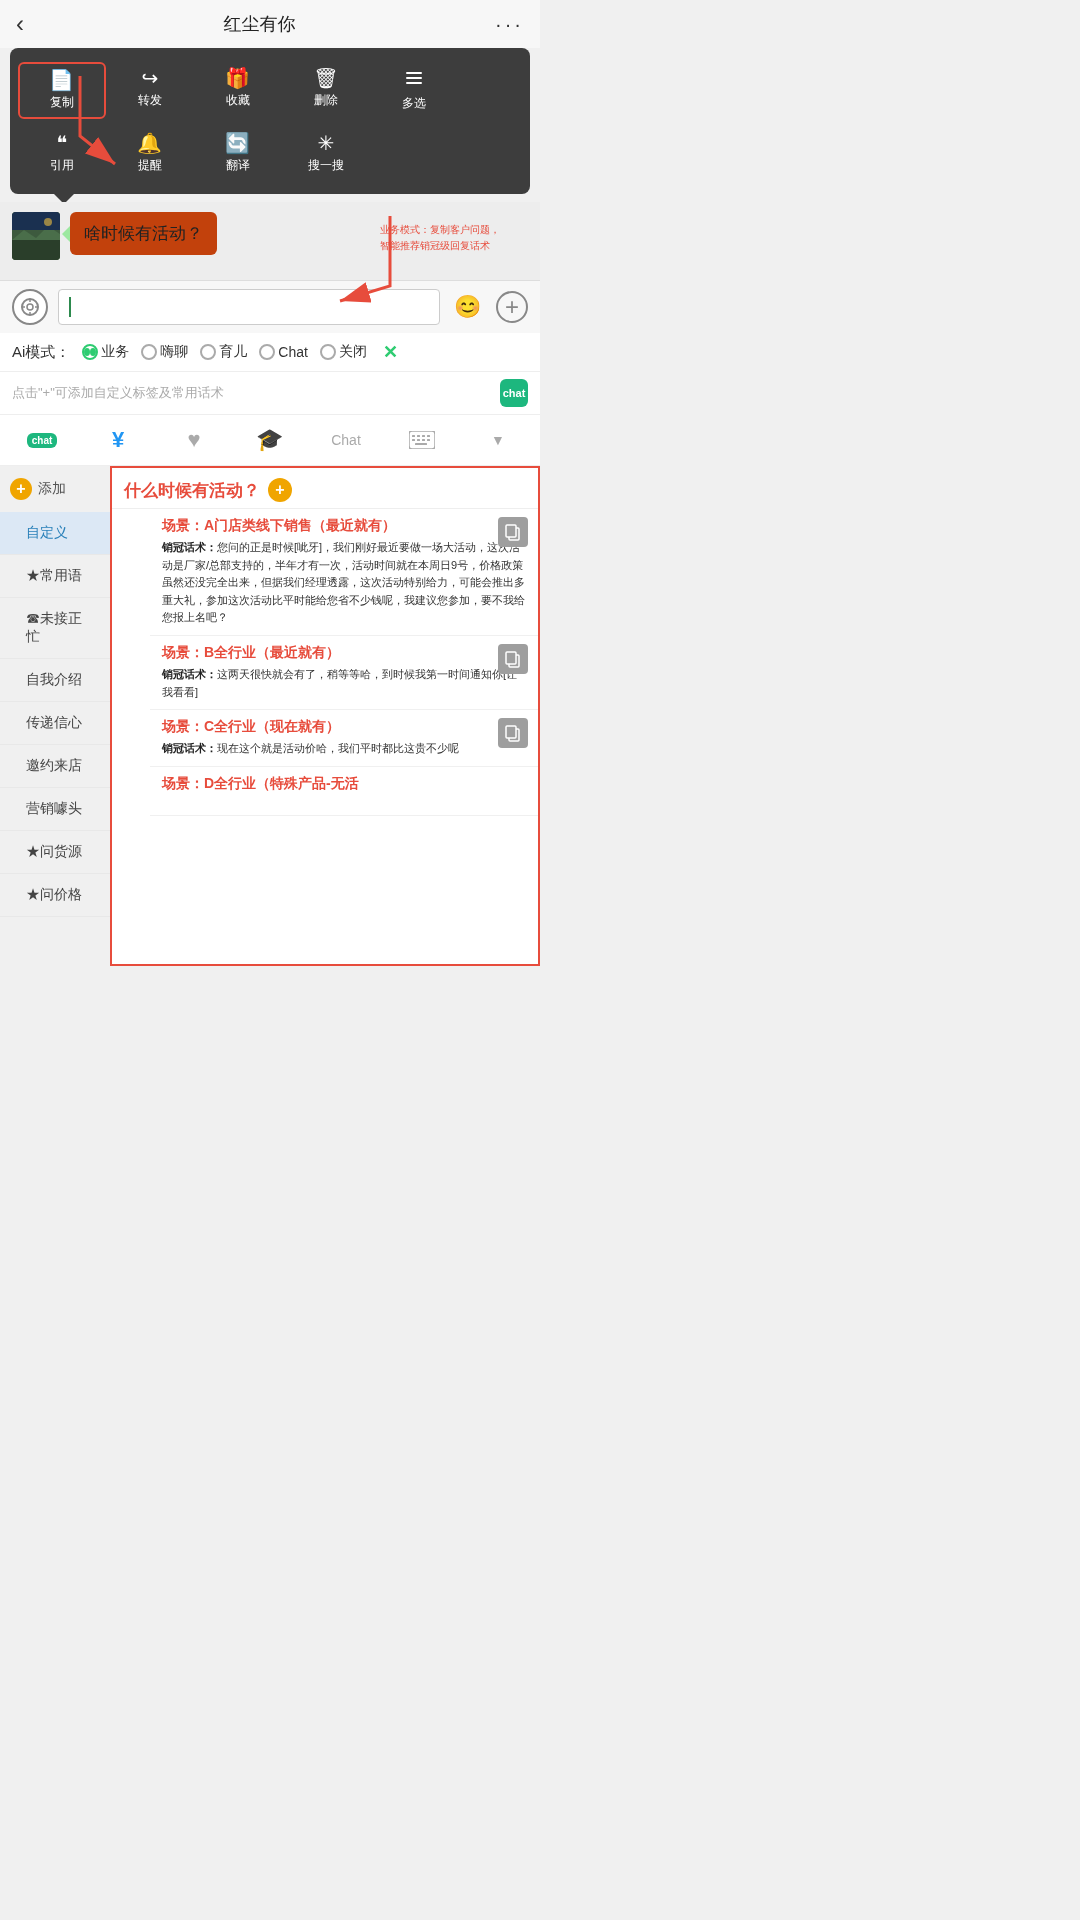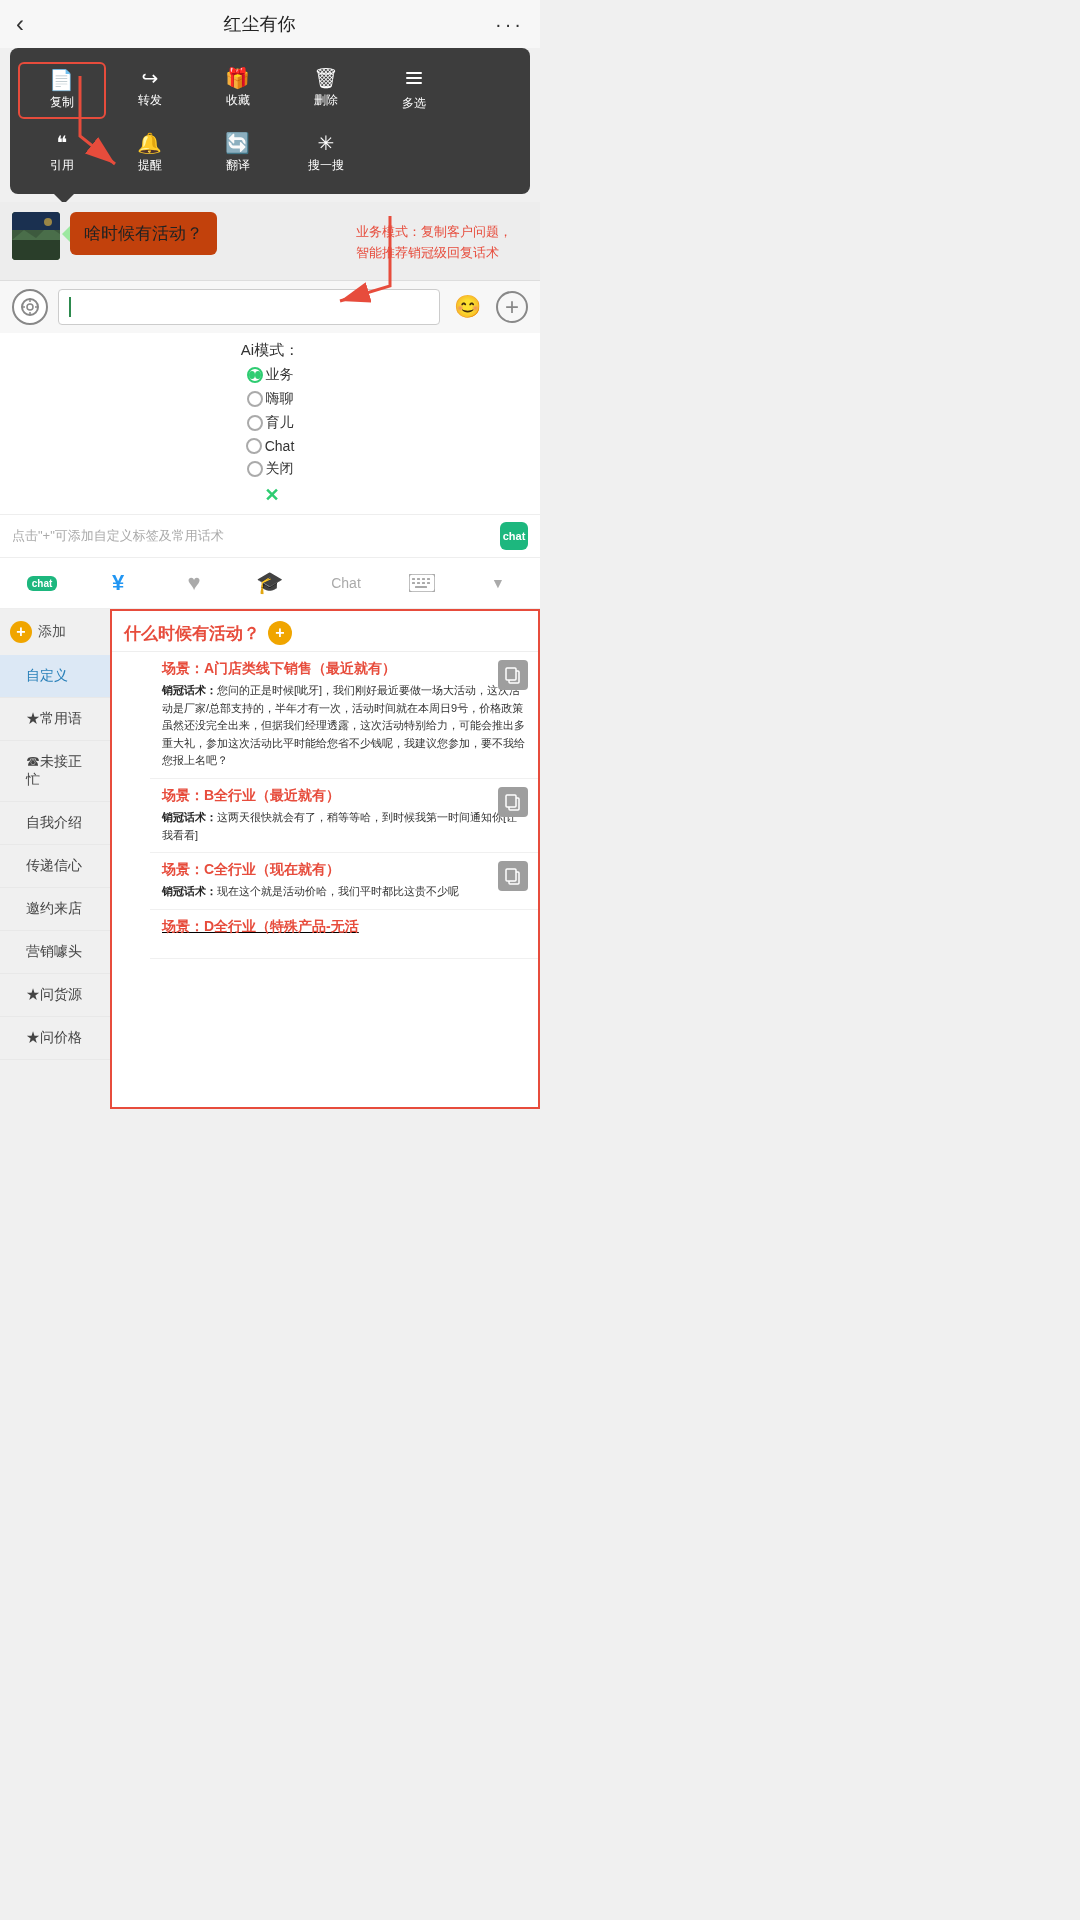--- a/index.html
+++ b/index.html
@@ -150,24 +150,23 @@
       color: #666;
       cursor: pointer;
     }
 
     
     .ai-mode-bar {
       background: white;
       padding: 8px 12px;
       display: flex;
       align-items: center;
-      gap: 6px;
+      gap: 12px;
       border-bottom: 1px solid #eee;
       flex-wrap: wrap;
-      flex-direction: column;
     }
     .ai-label {
       font-size: 15px;
       color: #333;
       font-weight: 500;
     }
     .radio-option {
       display: flex;
       align-items: center;
       gap: 3px;
@@ -370,24 +369,24 @@
     }
 
     
     .chat-with-annotation {
       position: relative;
       background: #ededed;
       padding: 10px 12px 16px 12px;
     }
     .red-annotation {
       position: absolute;
-      right: 16px;
+      right: 28px;
       top: 10px;
       color: #e74c3c;
-      font-size: 13px;
+      font-size: 10px;
       font-weight: 500;
       line-height: 1.6;
       max-width: 210px;
     }
   </style>
 </head>
 <body>
 
 <div class="top-nav">
   <span style="font-size:24px; color:#333; cursor:pointer;">‹</span>
@@ -672,17 +671,17 @@
         <svg width="18" height="18" viewBox="0 0 18 18" fill="white">
           <rect x="5" y="5" width="10" height="12" rx="1" fill="none" stroke="white" stroke-width="1.5"></rect>
           <rect x="2" y="2" width="10" height="12" rx="1" fill="#9e9e9e" stroke="white" stroke-width="1.5"></rect>
         </svg>
       </div>
       <div class="scenario-content">
         <span class="bold-label">销冠话术：</span>现在这个就是活动价哈，我们平时都比这贵不少呢
       </div>
     </div>
 
-    <div class="scenario-block" style="padding-bottom:18px;text-decoration:underline;">
+    <div class="scenario-block" style="padding-bottom:18px;">
       <div class="scenario-label">场景：D全行业（特殊产品-无活</div>
     </div>
   </div>
 </div>
 
 </body></html>

